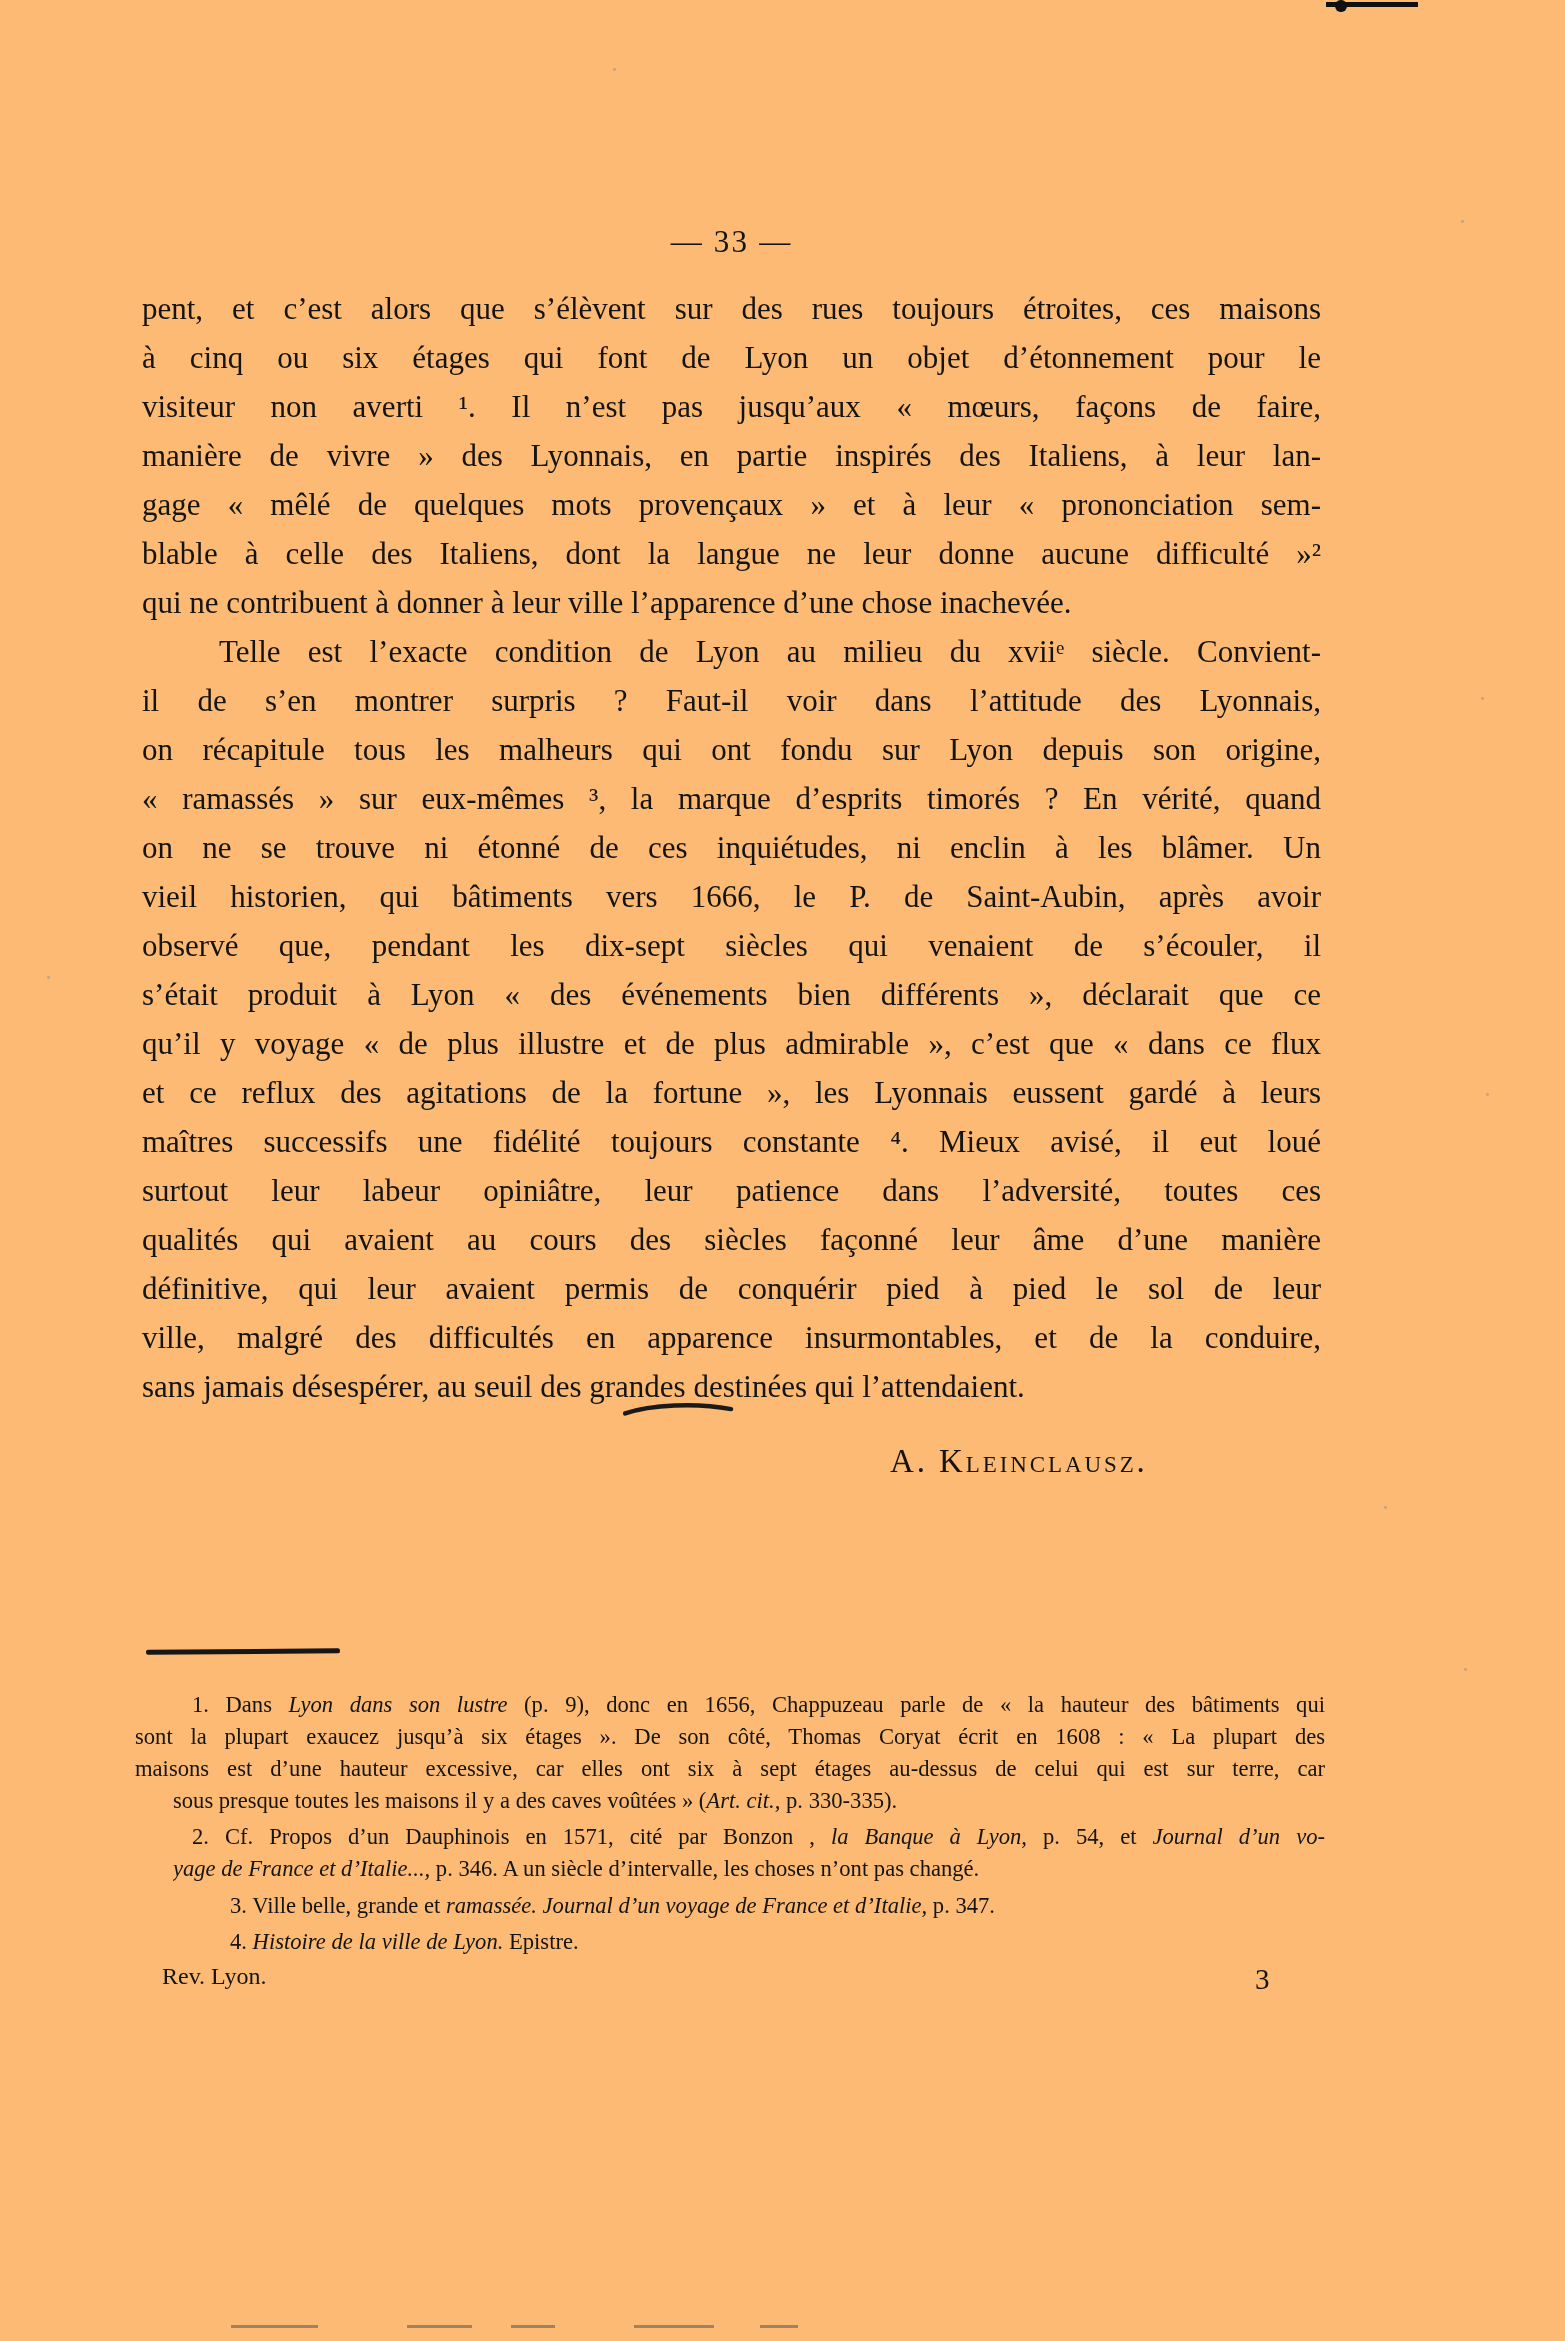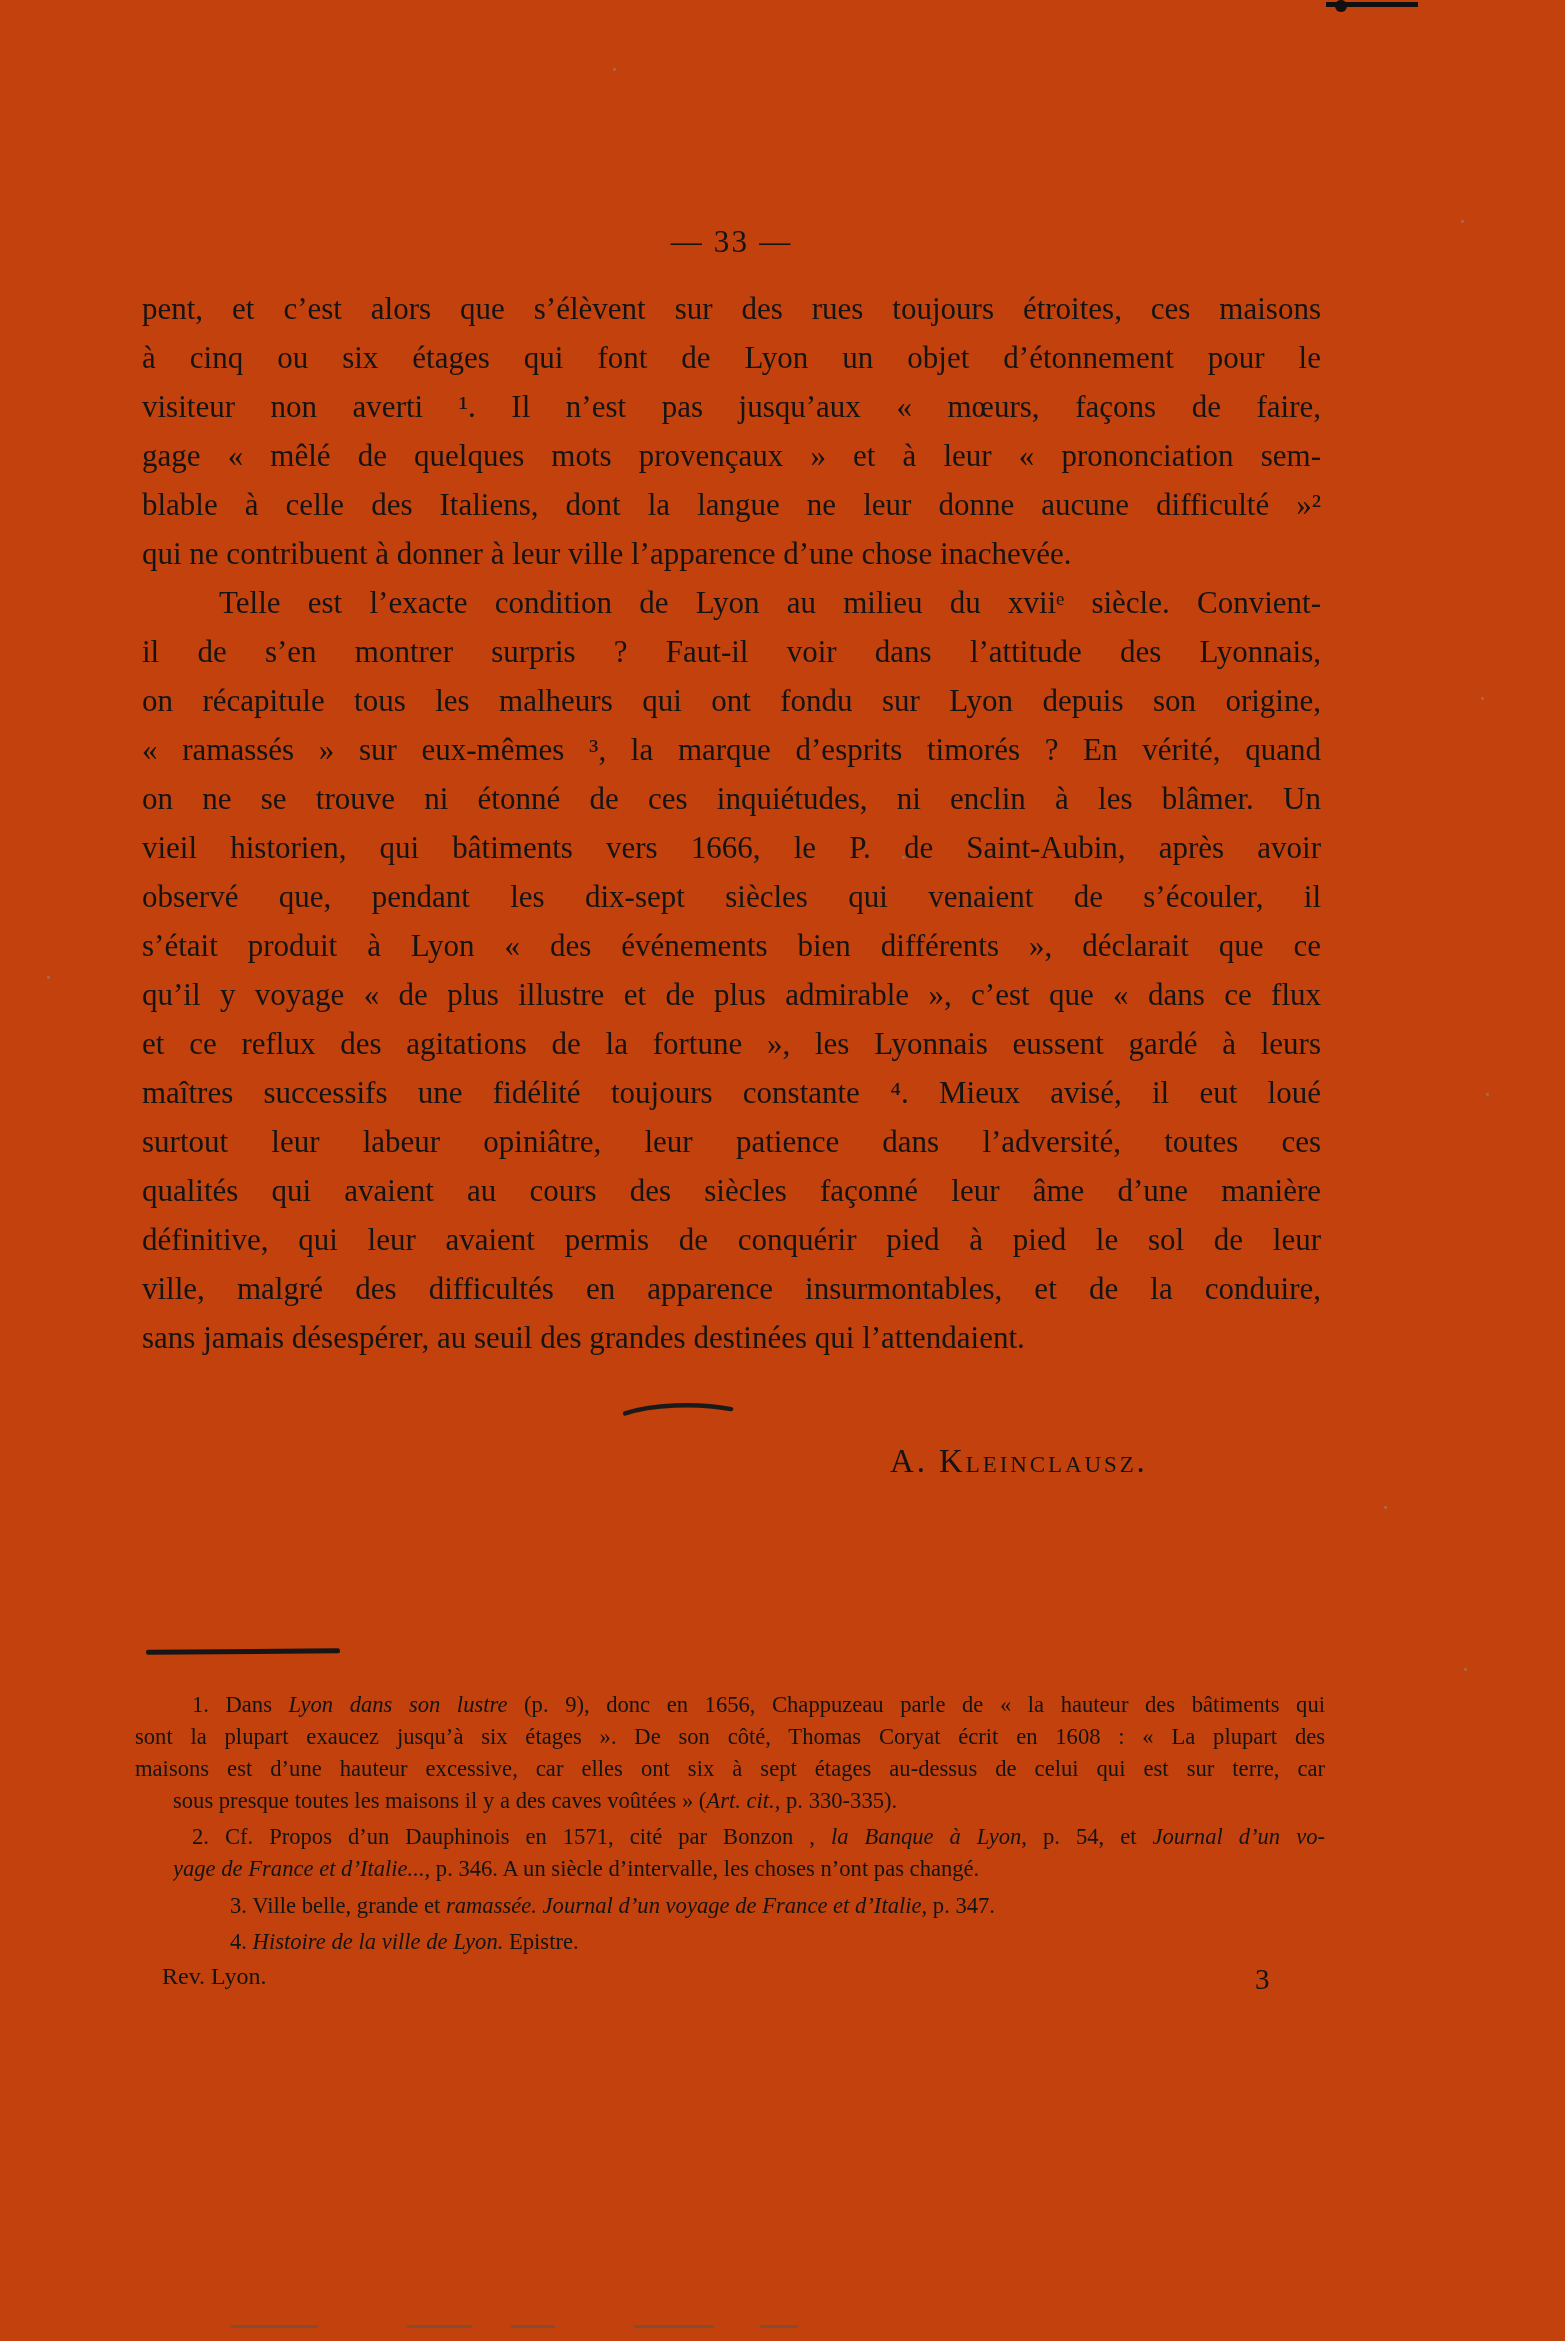--- a/index.html
+++ b/index.html
@@ -1,20 +1,20 @@
 <!DOCTYPE html>
 <html style="font-size:11.6px"><head>
 <meta charset="utf-8">
 <style>
   html,body { margin:0; padding:0; background:#e8e8e6; }
   .page {
     position:relative;
     width:1566px; height:2342px;
     margin:0 auto;
-    background:#c2410c;
+    background:#fdba74;
     color:#141414;
     font-family:"Liberation Serif","DejaVu Serif",serif;
     overflow:hidden;
   }
   .pagenum {
     position:absolute; top:224px; left:142px; width:1179px;
     text-align:center; font-size:31px; letter-spacing:2.2px;
   }
   .bodytext {
     position:absolute; left:142px; top:284px; width:1179px;
@@ -60,20 +60,21 @@
   <div class="artifact-topright-line"></div>
   <div class="artifact-topright-blob"></div>
 
   <div class="pagenum">— 33 —</div>
 
   <div class="bodytext">
     <div class="para para1">
         <div class="line">pent, et c’est alors que s’élèvent sur des rues toujours étroites, ces maisons</div>
         <div class="line">à cinq ou six étages qui font de Lyon un objet d’étonnement pour le</div>
         <div class="line">visiteur non averti ¹. Il n’est pas jusqu’aux « mœurs, façons de faire,</div>
+        <div class="line">manière de vivre » des Lyonnais, en partie inspirés des Italiens, à leur lan-</div>
         <div class="line">gage « mêlé de quelques mots provençaux » et à leur « prononciation sem-</div>
         <div class="line">blable à celle des Italiens, dont la langue ne leur donne aucune difficulté »²</div>
         <div class="line">qui ne contribuent à donner à leur ville l’apparence d’une chose inachevée.</div>
       </div>
     <div class="para para2">
         <div class="line">Telle est l’exacte condition de Lyon au milieu du xviiᵉ siècle. Convient-</div>
         <div class="line">il de s’en montrer surpris ? Faut-il voir dans l’attitude des Lyonnais,</div>
         <div class="line">on récapitule tous les malheurs qui ont fondu sur Lyon depuis son origine,</div>
         <div class="line">« ramassés » sur eux-mêmes ³, la marque d’esprits timorés ? En vérité, quand</div>
         <div class="line">on ne se trouve ni étonné de ces inquiétudes, ni enclin à les blâmer. Un</div>

